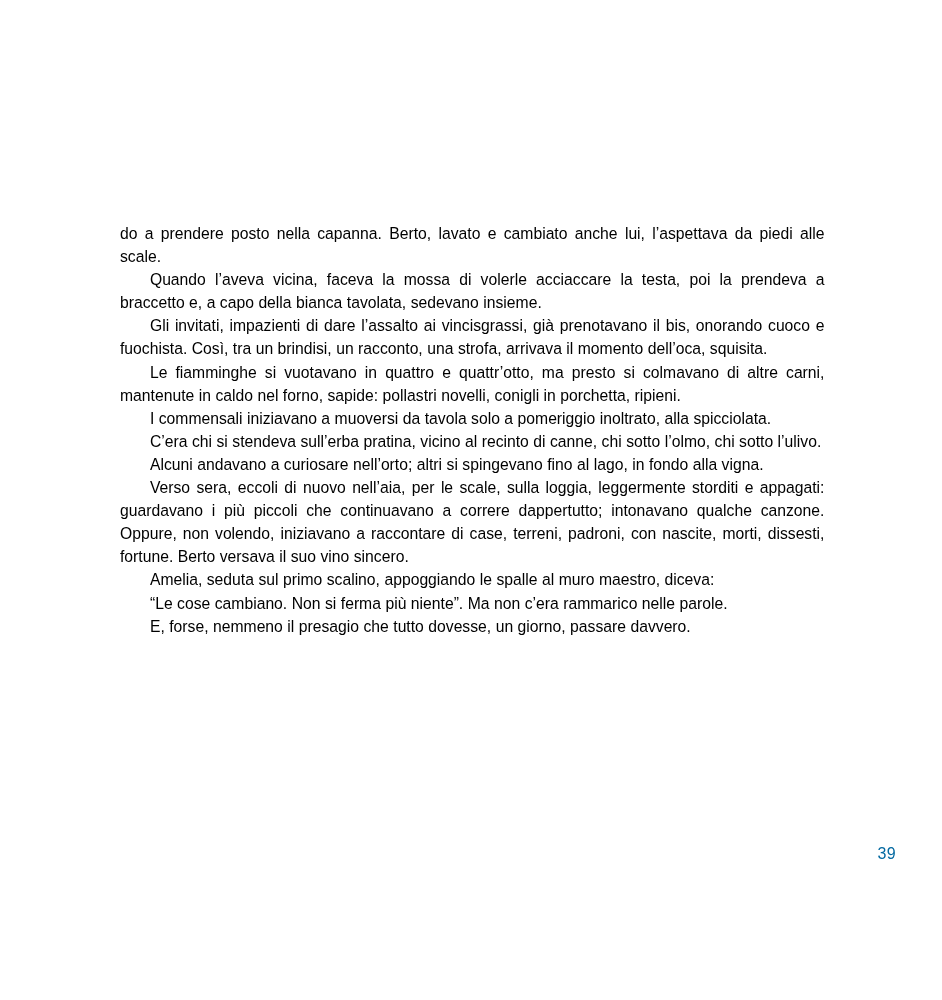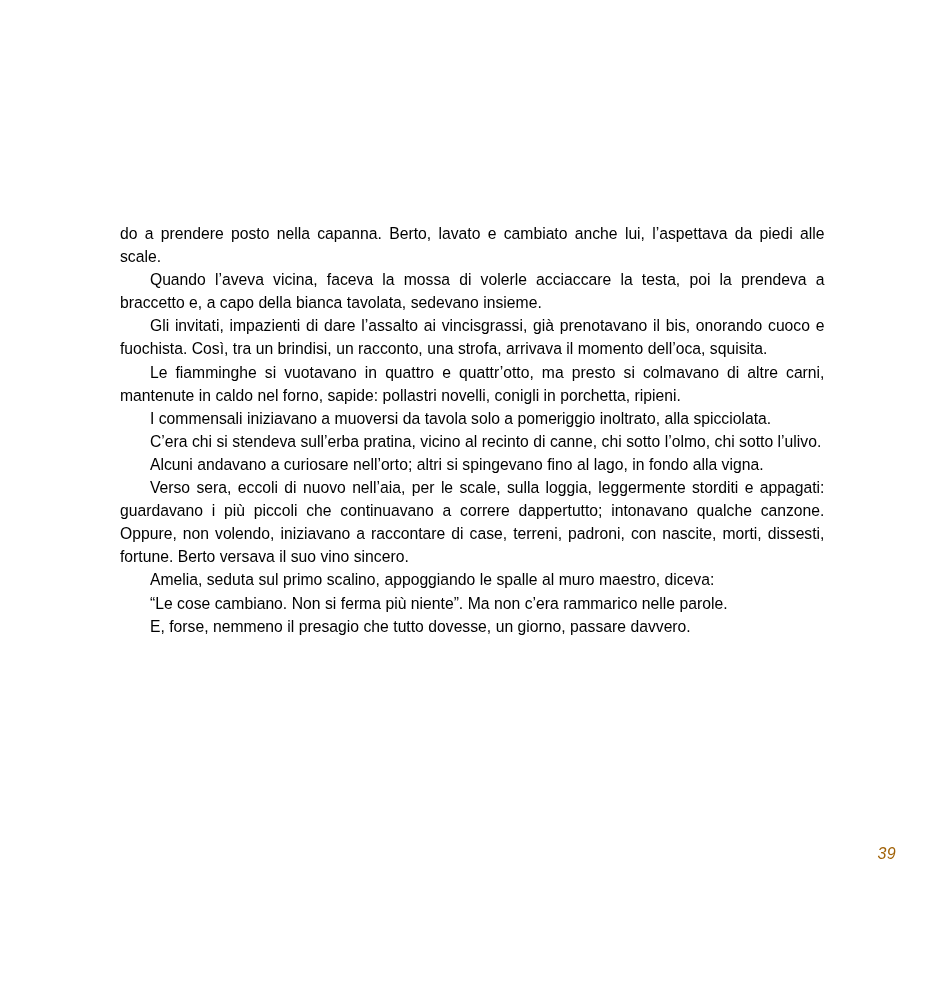--- a/index.html
+++ b/index.html
@@ -55,23 +55,22 @@
   
   .p-indent {
     text-indent: 31px;
   }
 
   .folio {
     position: absolute;
     right: 62px;
     top: 845px;
     font-size: 16px;
-    font-style: italic;
     letter-spacing: 0.4px;
-    color: #a16207;
+    color: #0369a1;
   }
 </style>
 </head>
 <body>
 
 <div class="page">
 
   <div class="textblock">
 
     <p class="p-cont">do a prendere posto nella capanna. Berto, lavato e cambiato anche lui, l’aspettava da piedi alle scale.</p>

